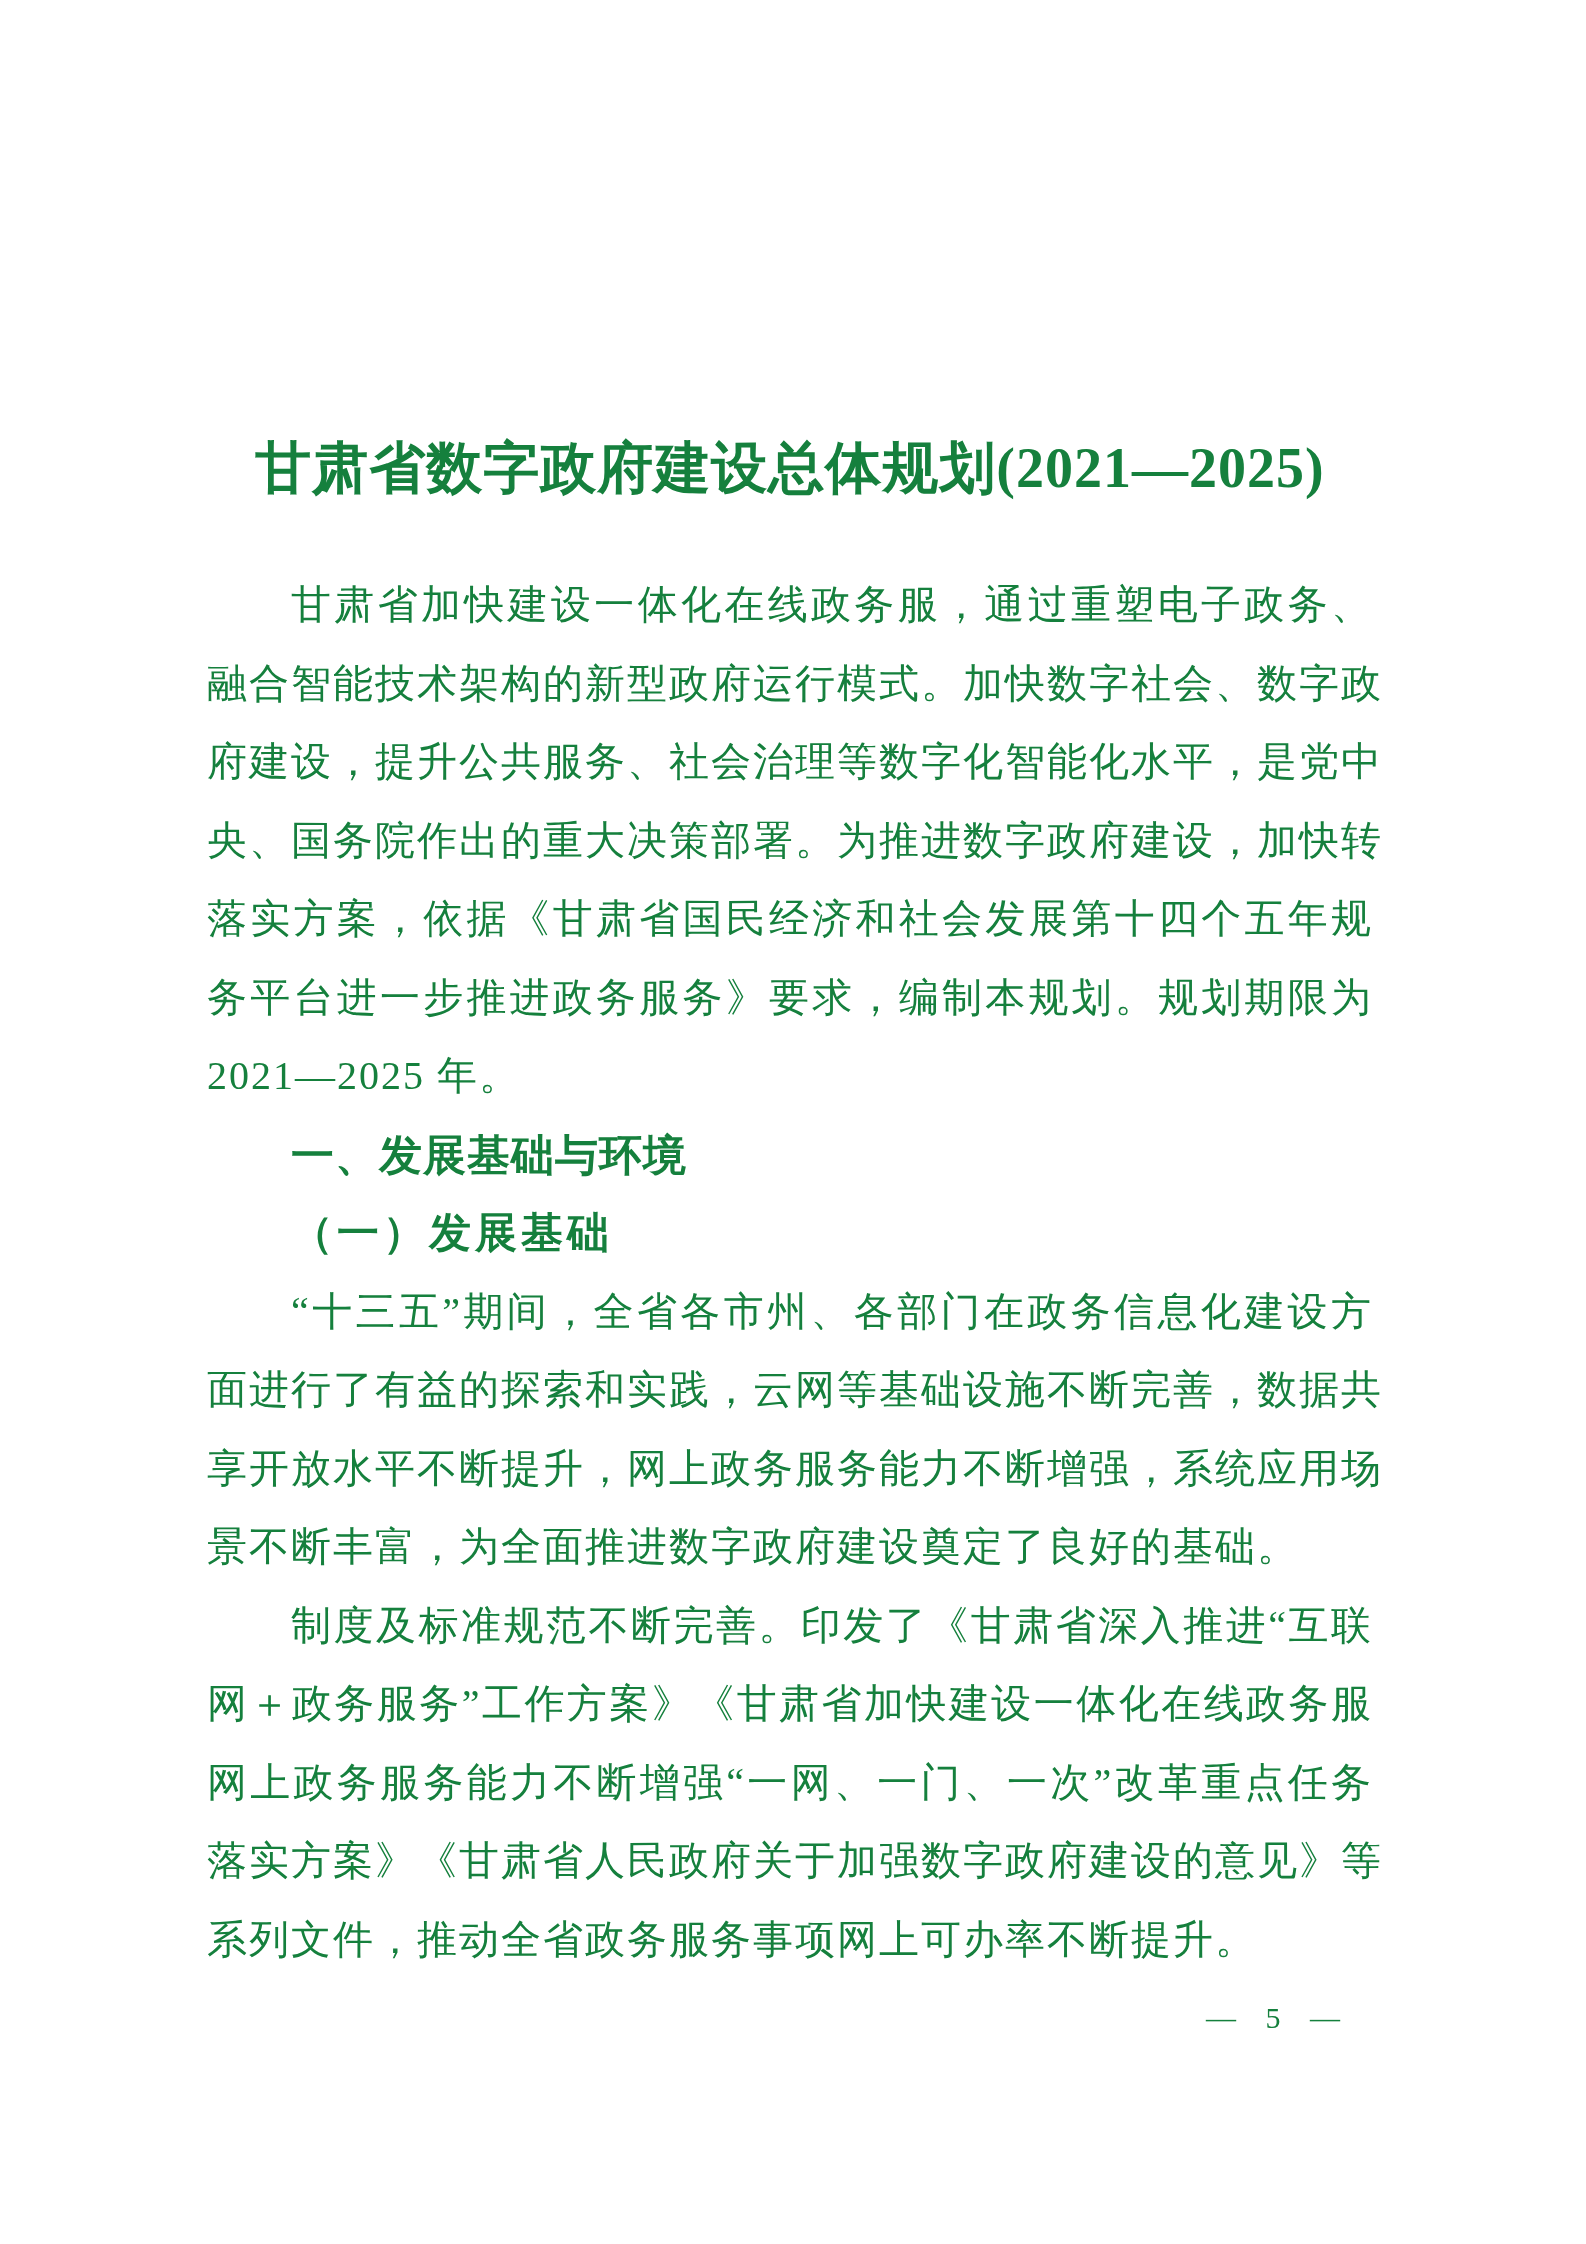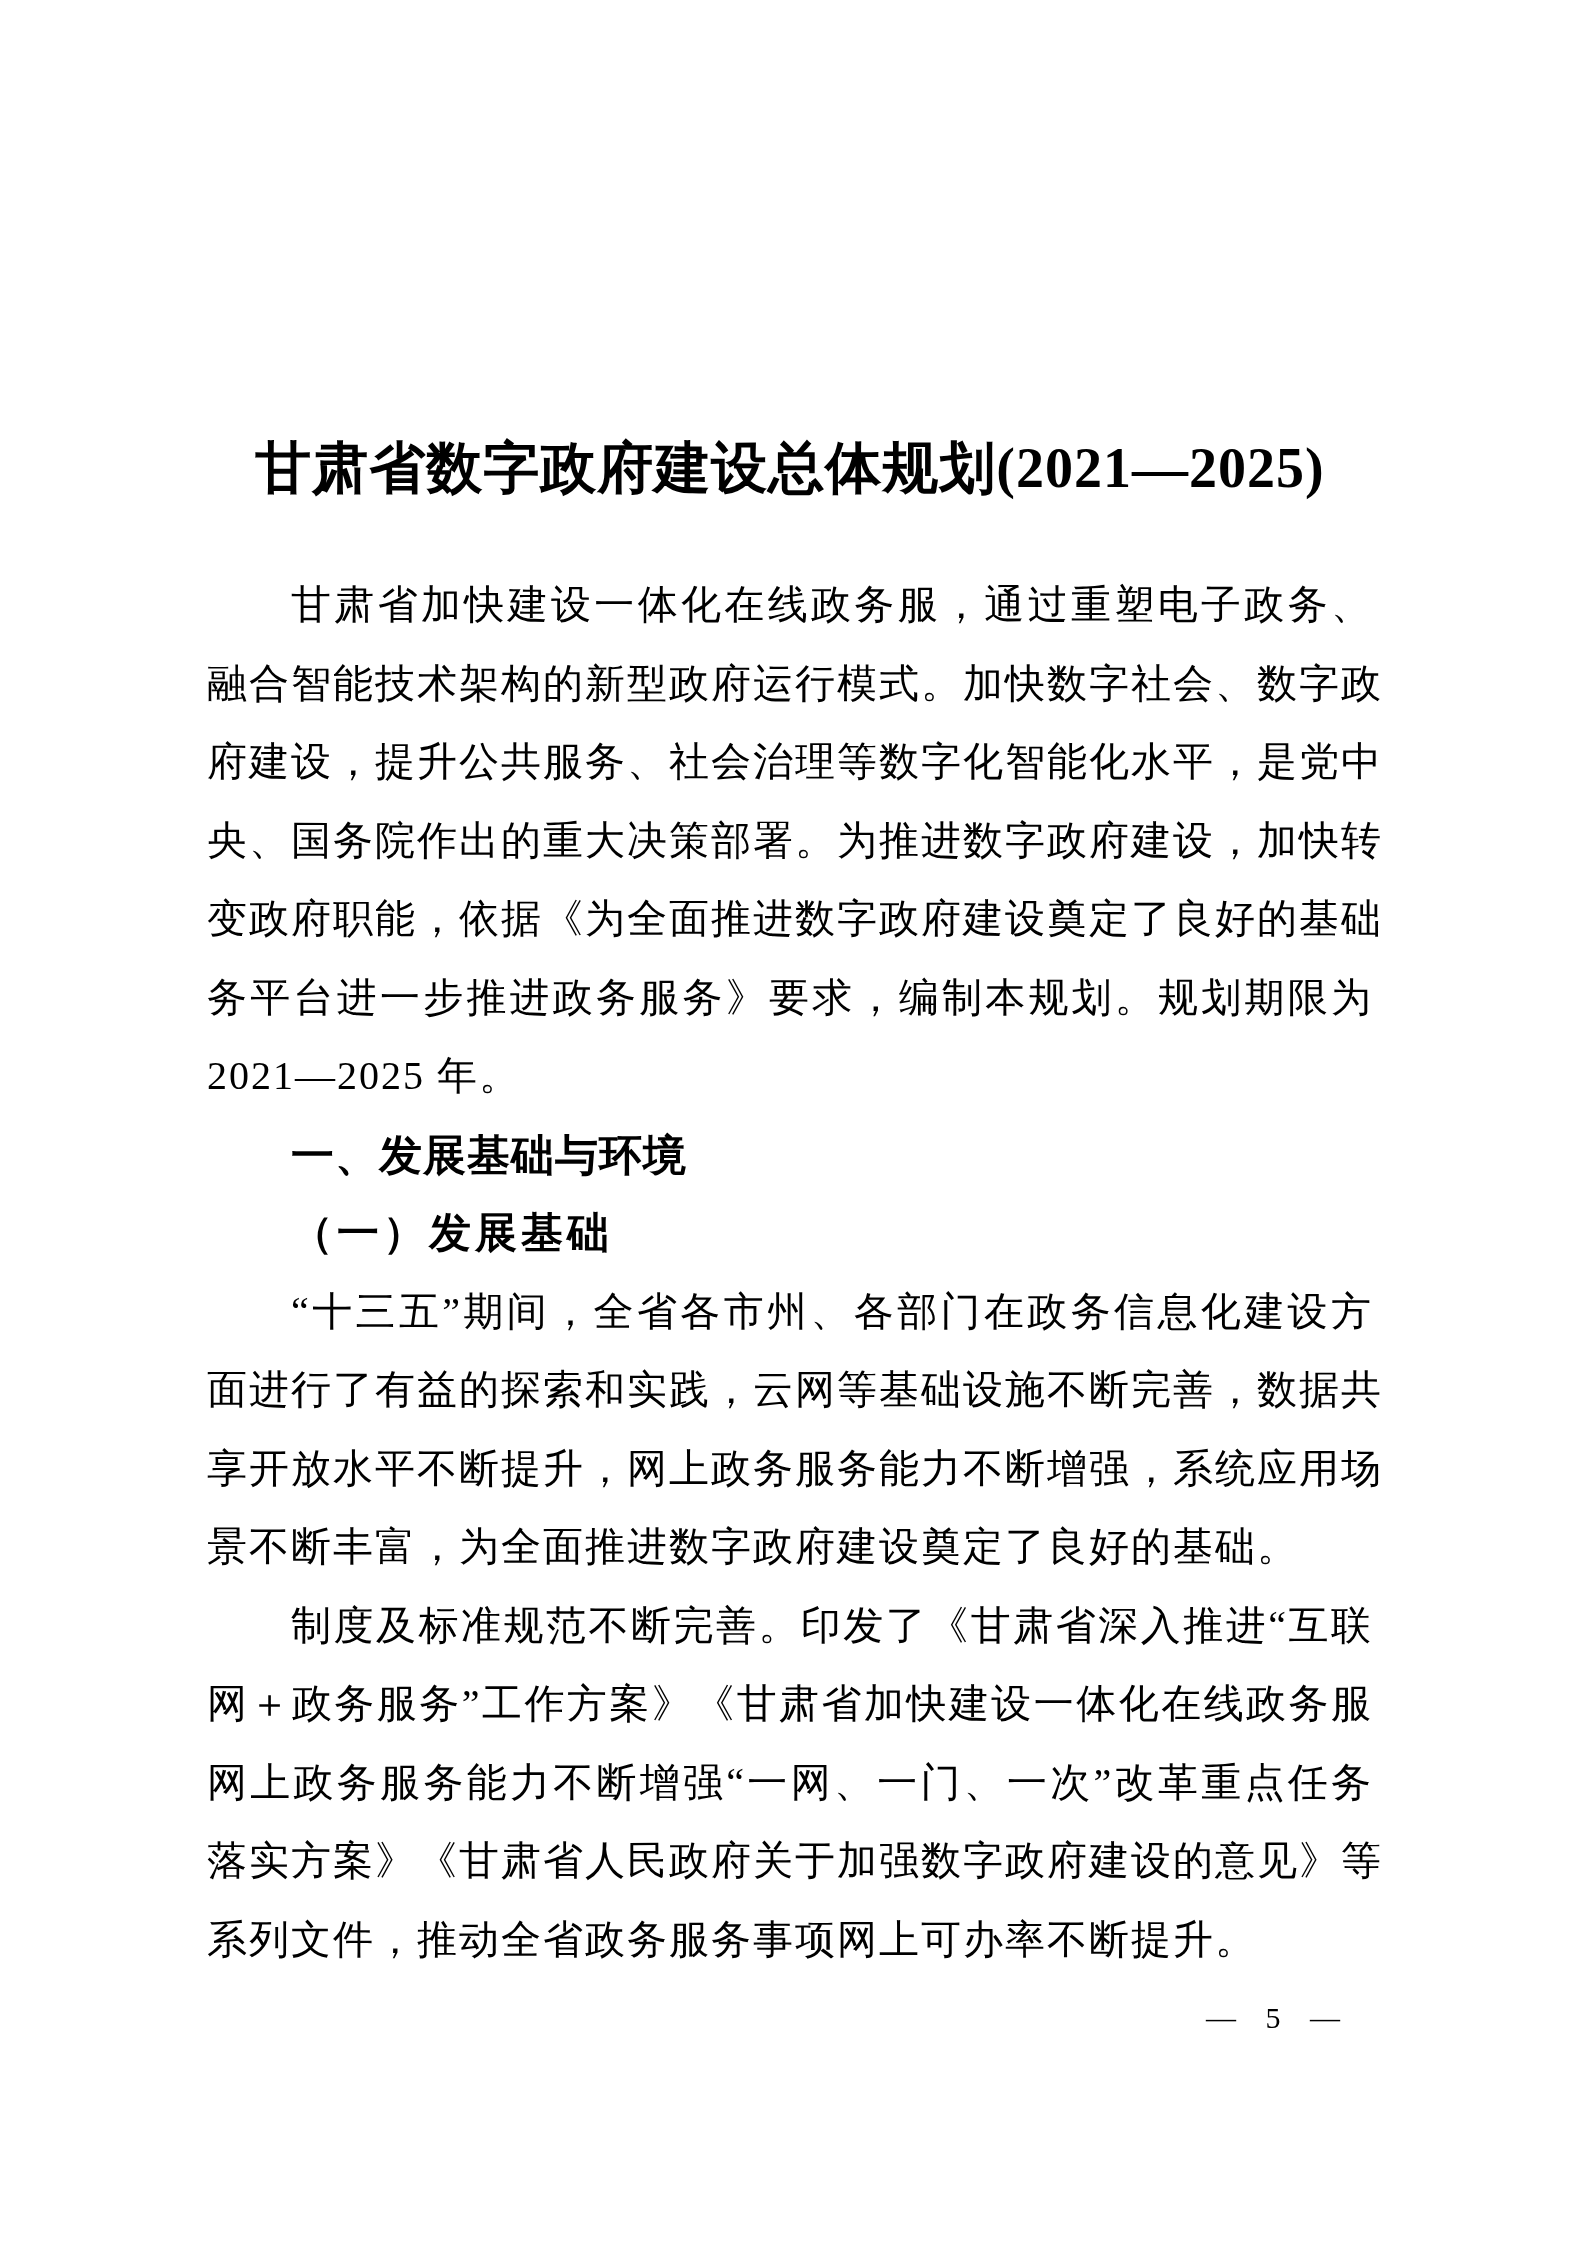--- a/index.html
+++ b/index.html
@@ -7,21 +7,21 @@
     padding: 0;
     background: #ffffff;
   }
   .page {
     position: relative;
     width: 1586px;
     height: 2244px;
     background: #ffffff;
     overflow: hidden;
     font-family: "Liberation Serif", "DejaVu Serif", serif;
-    color: #000000;
+    color: #15803d;
   }
   .content {
     position: absolute;
     left: 207px;
     top: 0;
     width: 1166px;
     padding-top: 430px;
   }
   .doc-title {
     margin: 0 0 60px 0;
@@ -87,21 +87,21 @@
 
 <div class="page">
   <div class="content">
 
     <h1 class="doc-title">甘肃省数字政府建设总体规划(2021—2025)</h1>
 
     <p class="line indent">甘肃省加快建设一体化在线政务服，通过重塑电子政务、</p>
     <p class="line">融合智能技术架构的新型政府运行模式。加快数字社会、数字政</p>
     <p class="line">府建设，提升公共服务、社会治理等数字化智能化水平，是党中</p>
     <p class="line">央、国务院作出的重大决策部署。为推进数字政府建设，加快转</p>
-    <p class="line">变政府职能，依据《为全面推进数字政府建设奠定了良好的基础</p>
+    <p class="line">落实方案，依据《甘肃省国民经济和社会发展第十四个五年规</p>
     <p class="line">务平台进一步推进政务服务》要求，编制本规划。规划期限为</p>
     <p class="line last">2021—2025 年。</p>
 
     <h2 class="line indent heading-1">一、发展基础与环境</h2>
     <h3 class="line indent heading-2">（一）发展基础</h3>
 
     <p class="line indent">“十三五”期间，全省各市州、各部门在政务信息化建设方</p>
     <p class="line">面进行了有益的探索和实践，云网等基础设施不断完善，数据共</p>
     <p class="line">享开放水平不断提升，网上政务服务能力不断增强，系统应用场</p>
     <p class="line last">景不断丰富，为全面推进数字政府建设奠定了良好的基础。</p>

